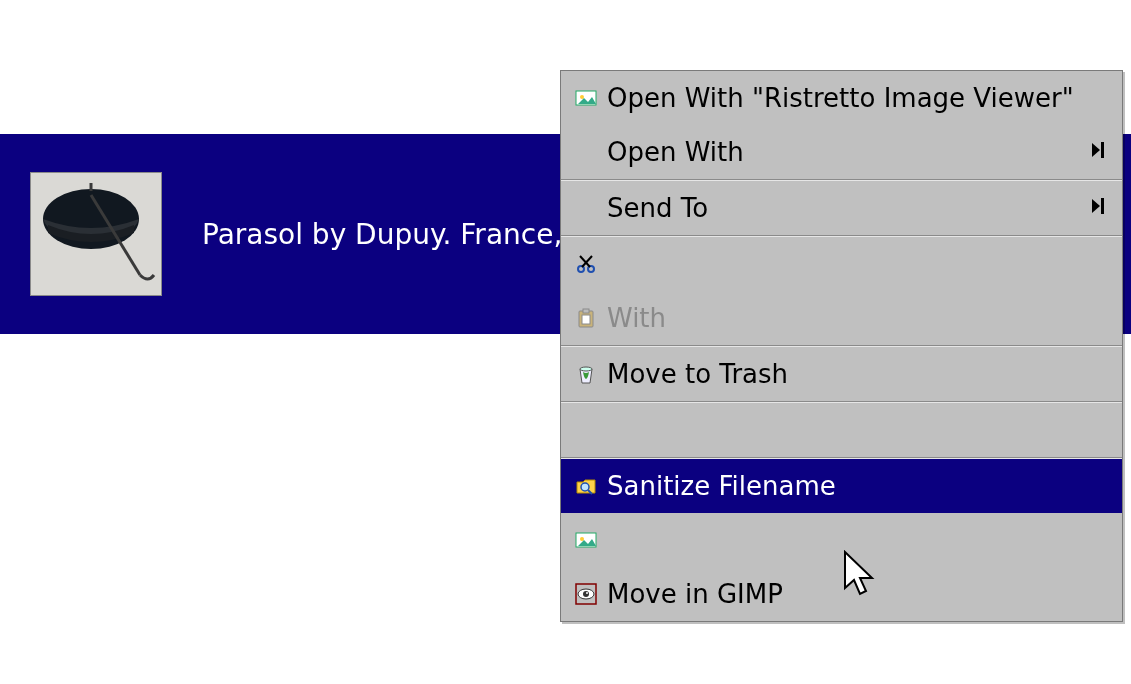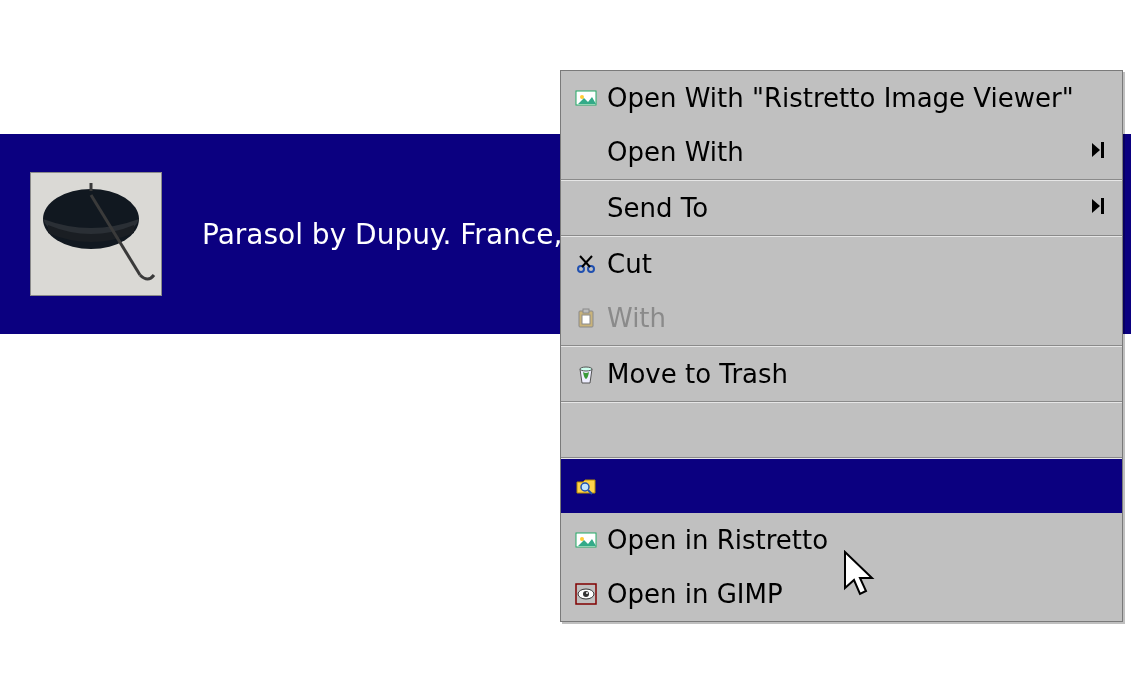--- a/index.html
+++ b/index.html
@@ -176,21 +176,20 @@
 
   <div class="menu-item">
     <span class="icon-slot">
       <svg class="ico" viewBox="0 0 22 22">
           <circle cx="6" cy="16" r="3" fill="none" stroke="#2050b0" stroke-width="2"></circle>
           <circle cx="16" cy="16" r="3" fill="none" stroke="#2050b0" stroke-width="2"></circle>
           <line x1="7" y1="14" x2="17" y2="3" stroke="#000" stroke-width="2"></line>
           <line x1="15" y1="14" x2="5" y2="3" stroke="#000" stroke-width="2"></line>
         </svg>
     </span>
-    <span class="label">Cut</span>
   </div>
 
 
   <div class="menu-item disabled">
     <span class="icon-slot">
       <svg class="ico" viewBox="0 0 22 22">
           <rect x="4" y="4" width="14" height="16" rx="1" fill="#c9b37a" stroke="#8a8a8a"></rect>
           <rect x="8" y="2" width="6" height="4" fill="#bbb" stroke="#8a8a8a"></rect>
           <rect x="7" y="8" width="8" height="9" fill="#fff" stroke="#8a8a8a"></rect>
         </svg>
@@ -220,43 +219,43 @@
   <div class="menu-separator"></div>
 
   <div class="menu-item highlight">
     <span class="icon-slot">
       <svg class="ico" viewBox="0 0 22 22">
           <path d="M2 7 L8 7 L10 5 L20 5 L20 18 L2 18 Z" fill="#ffd24a" stroke="#b58b00"></path>
           <circle cx="10" cy="12" r="4" fill="#bfe4ff" stroke="#2050b0" stroke-width="1.5"></circle>
           <line x1="13" y1="15" x2="17" y2="19" stroke="#2050b0" stroke-width="2"></line>
         </svg>
     </span>
+    <span class="label">Sanitize Filename</span>
   </div>
 
   <div class="menu-item">
     <span class="icon-slot">
       <svg class="ico" viewBox="0 0 22 22">
           <rect x="1" y="4" width="20" height="14" fill="#fff" stroke="#2a6" stroke-width="1"></rect>
           <circle cx="7" cy="10" r="2" fill="#ffcc33"></circle>
           <path d="M3 17 L9 11 L13 15 L17 10 L21 17 Z" fill="#3a8"></path>
         </svg>
     </span>
-    <span class="label">Open in Ristretto</span>
   </div>
 
   <div class="menu-item">
     <span class="icon-slot">
       <svg class="ico" viewBox="0 0 22 22">
           <rect x="1" y="1" width="20" height="20" fill="none" stroke="#800000" stroke-width="1.5"></rect>
           <ellipse cx="11" cy="11" rx="8" ry="5" fill="#fff" stroke="#333"></ellipse>
           <circle cx="11" cy="11" r="3" fill="#333"></circle>
           <circle cx="12" cy="10" r="1" fill="#fff"></circle>
         </svg>
     </span>
-    <span class="label">Open in GIMP</span>
+    <span class="label">Move in GIMP</span>
   </div>
 
 </div>
 
 <div class="cursor">
   <svg viewBox="0 0 40 50">
     <path d="M3 2 L3 38 L12 30 L18 44 L24 41 L18 28 L30 28 Z" fill="#ffffff" stroke="#000000" stroke-width="2"></path>
   </svg>
 </div>
 

